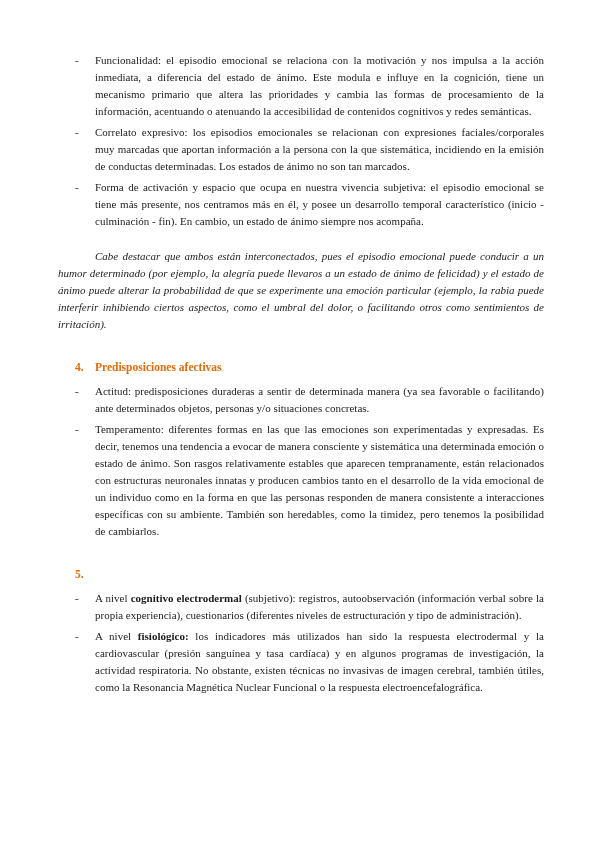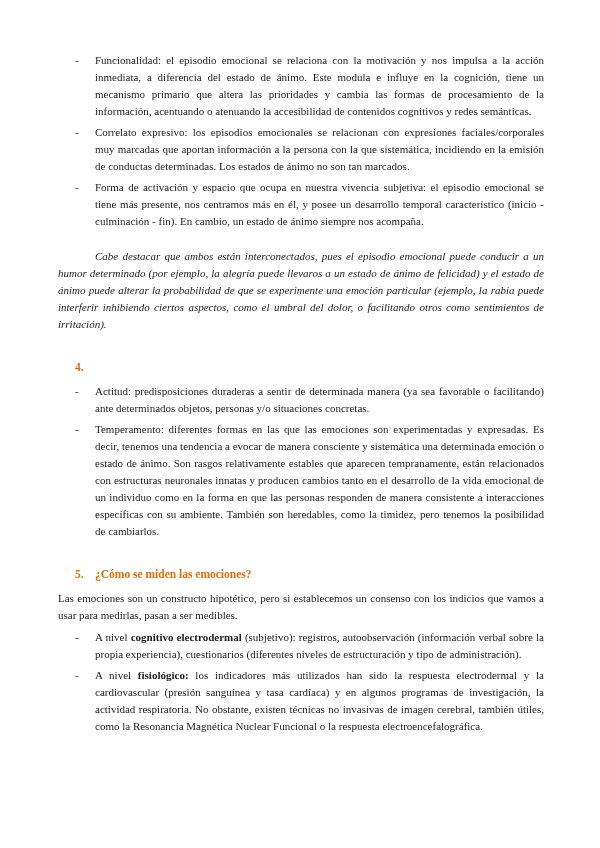--- a/index.html
+++ b/index.html
@@ -82,37 +82,36 @@
     <li class="dash-item">
       <span class="dash">-</span>
       <div class="li-text">Forma de activación y espacio que ocupa en nuestra vivencia subjetiva: el episodio emocional se tiene más presente, nos centramos más en él, y posee un desarrollo temporal característico (inicio - culminación - fin). En cambio, un estado de ánimo siempre nos acompaña.</div>
     </li>
   </ul>
 
   <p class="paragraph">Cabe destacar que ambos están interconectados, pues el episodio emocional puede conducir a un humor determinado (por ejemplo, la alegría puede llevaros a un estado de ánimo de felicidad) y el estado de ánimo puede alterar la probabilidad de que se experimente una emoción particular (ejemplo, la rabia puede interferir inhibiendo ciertos aspectos, como el umbral del dolor, o facilitando otros como sentimientos de irritación).</p>
 
   <h3 class="section-heading">
     <span class="h-num">4.</span>
+    <span class="h-label">Predisposiciones afectivas</span>
   </h3>
   <ul class="dash-list">
     <li class="dash-item">
       <span class="dash">-</span>
       <div class="li-text">Actitud: predisposiciones duraderas a sentir de determinada manera (ya sea favorable o facilitando) ante determinados objetos, personas y/o situaciones concretas.</div>
     </li>
     <li class="dash-item">
       <span class="dash">-</span>
       <div class="li-text">Temperamento: diferentes formas en las que las emociones son experimentadas y expresadas. Es decir, tenemos una tendencia a evocar de manera consciente y sistemática una determinada emoción o estado de ánimo. Son rasgos relativamente estables que aparecen tempranamente, están relacionados con estructuras neuronales innatas y producen cambios tanto en el desarrollo de la vida emocional de un individuo como en la forma en que las personas responden de manera consistente a interacciones específicas con su ambiente. También son heredables, como la timidez, pero tenemos la posibilidad de cambiarlos.</div>
     </li>
   </ul>
 
   <h3 class="section-heading section-gap">
     <span class="h-num">5.</span>
-    <span class="h-label">¿Cómo se miden las emociones?</span>
   </h3>
-  <p class="section-intro">Las emociones son un constructo hipotético, pero si establecemos un consenso con los indicios que vamos a usar para medirlas, pasan a ser medibles.</p>
   <ul class="dash-list">
     <li class="dash-item list-gap">
       <span class="dash">-</span>
       <div class="li-text"><span>A nivel </span><b>cognitivo electrodermal</b><span> (subjetivo): registros, autoobservación (información verbal sobre la propia experiencia), cuestionarios (diferentes niveles de estructuración y tipo de administración).</span></div>
     </li>
     <li class="dash-item list-gap">
       <span class="dash">-</span>
       <div class="li-text"><span>A nivel </span><b>fisiológico:</b><span> los indicadores más utilizados han sido la respuesta electrodermal y la cardiovascular (presión sanguínea y tasa cardíaca) y en algunos programas de investigación, la actividad respiratoria. No obstante, existen técnicas no invasivas de imagen cerebral, también útiles, como la Resonancia Magnética Nuclear Funcional o la respuesta electroencefalográfica.</span></div>
     </li>
   </ul>

